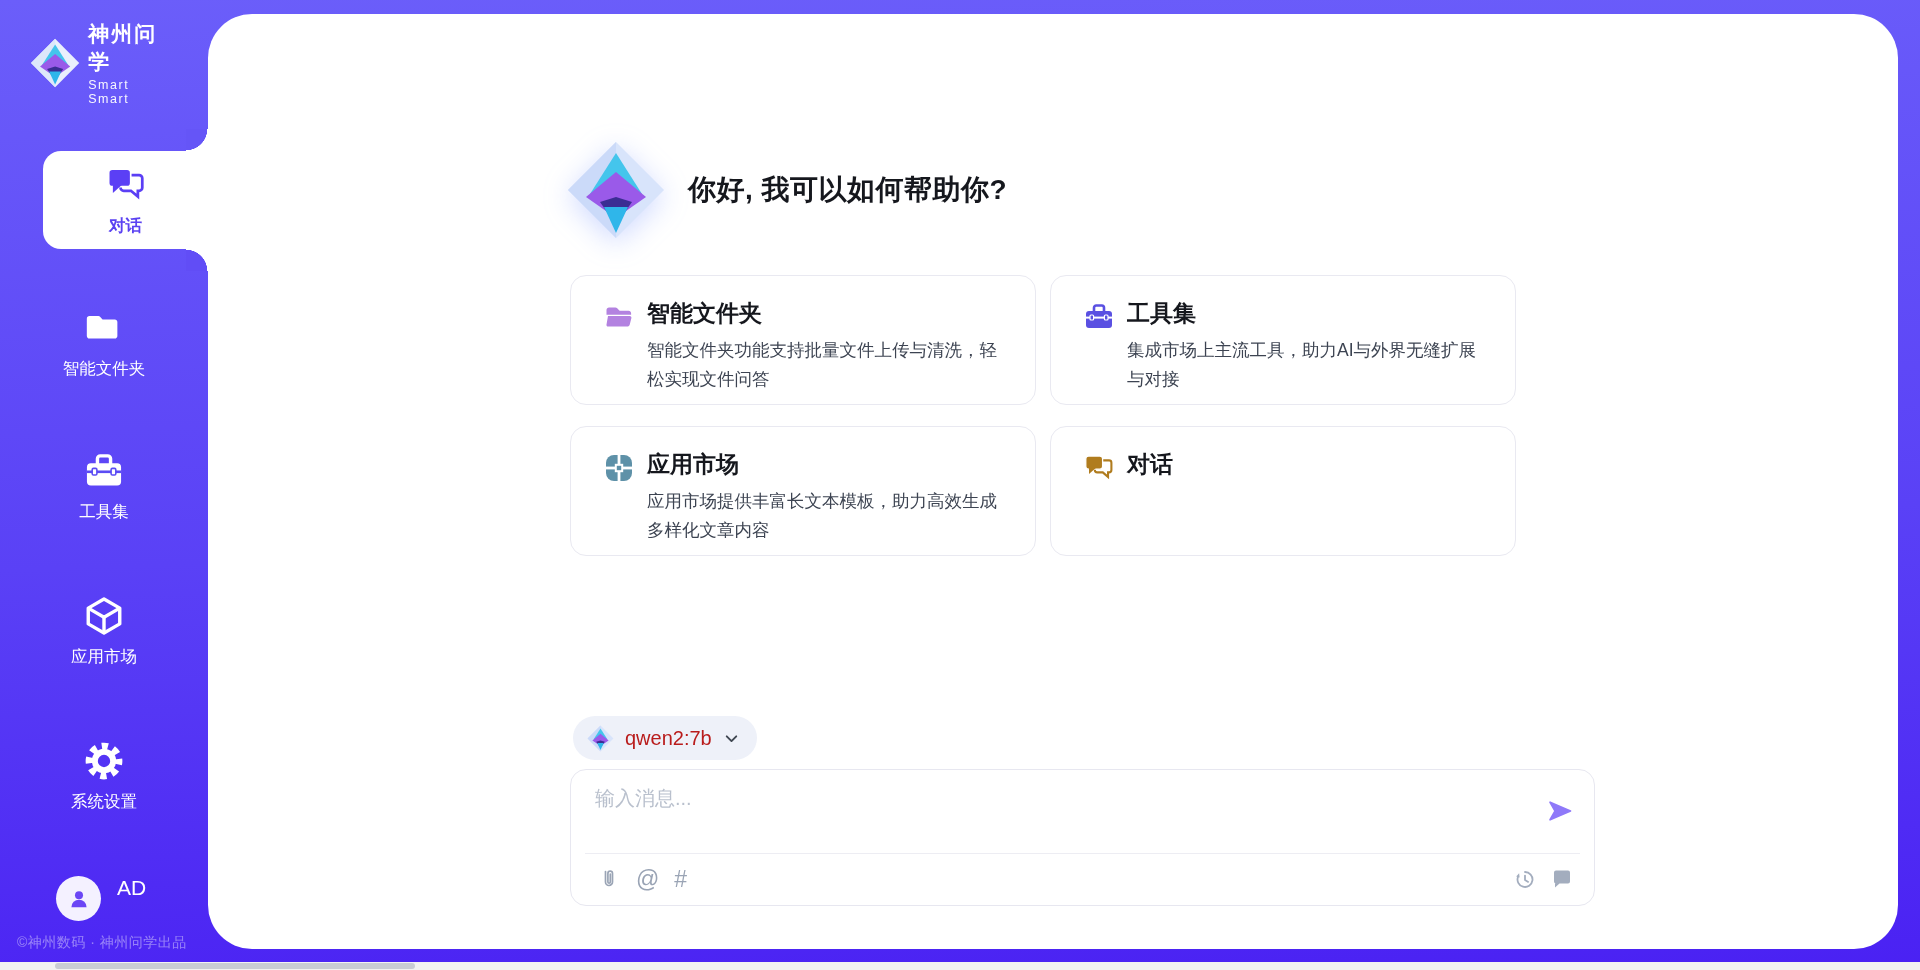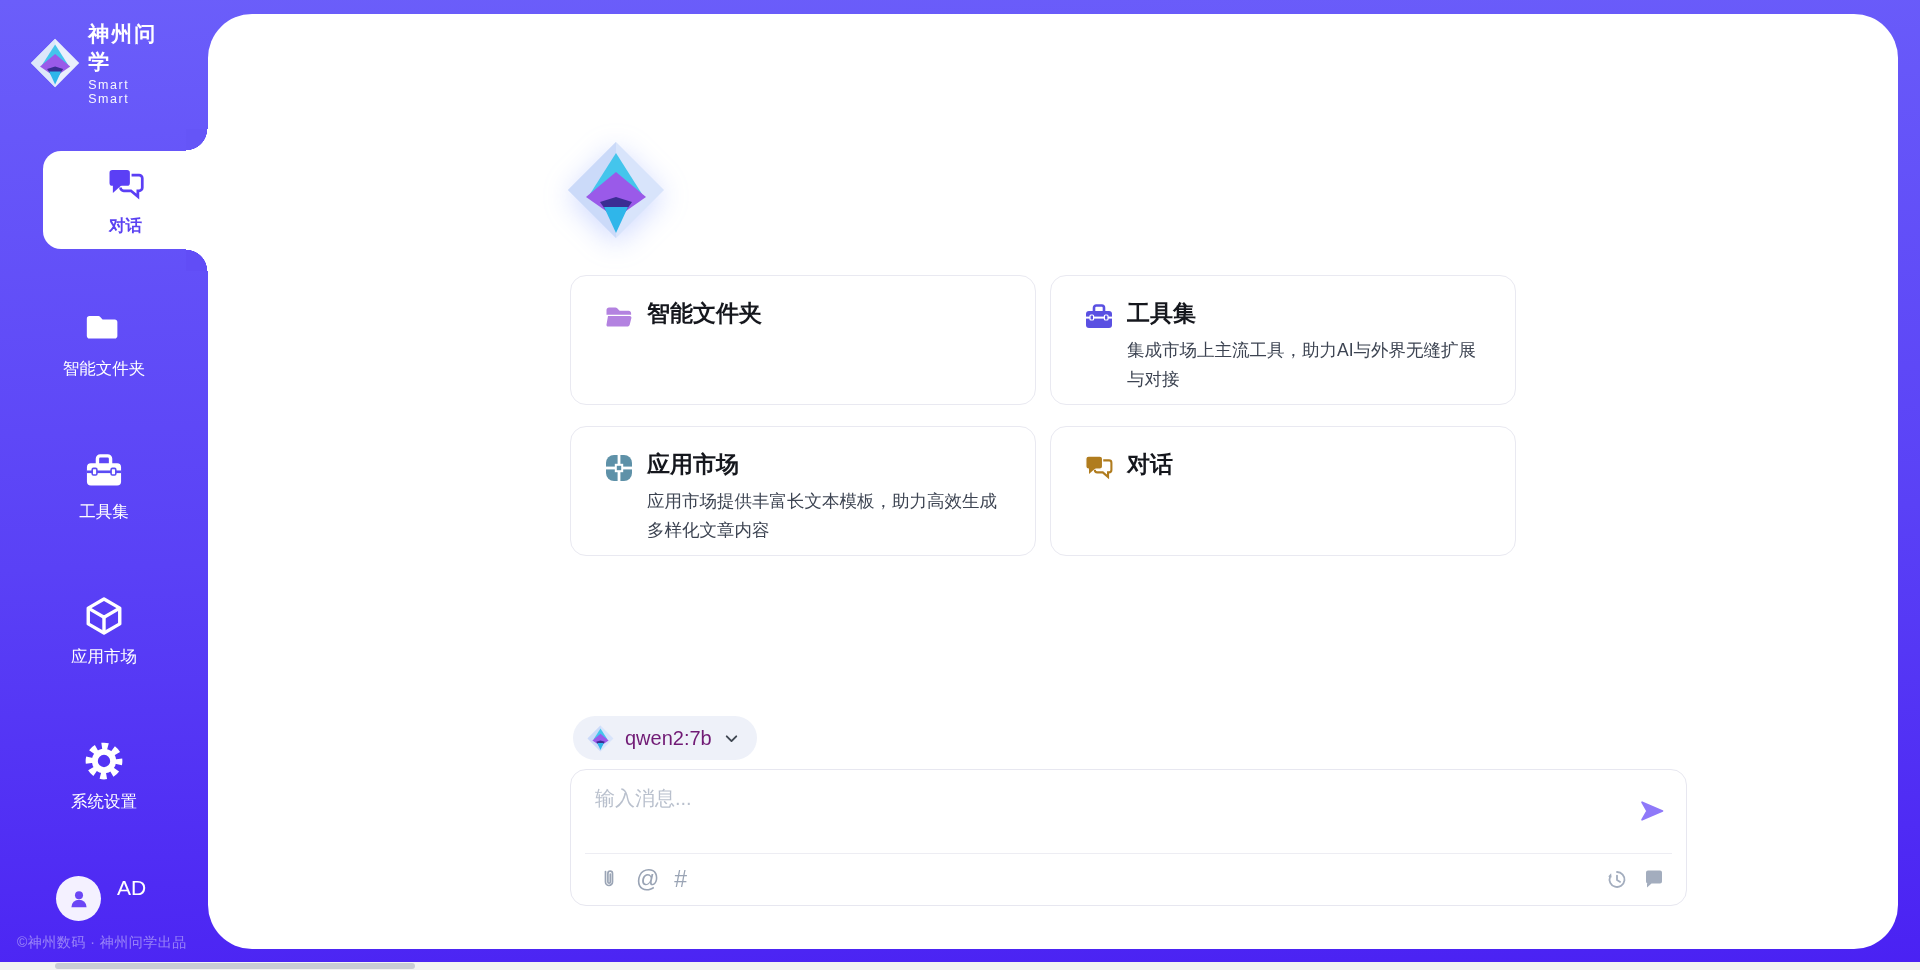--- a/index.html
+++ b/index.html
@@ -66,26 +66,26 @@
   .card .cico { position:absolute; left:32px; top:25px; width:32px; height:32px; }
   .card h2 { position:absolute; left:76px; top:22px; font-size:23px; font-weight:700; color:#15171d; }
   .card p { position:absolute; left:76px; top:60px; width:360px; font-size:17.5px; line-height:29px; color:#3d4452; }
 
   
   .model-pill {
     position:absolute; left:573px; top:716px; height:44px; padding:0 16px 0 14px;
     background:#eef1f9; border-radius:22px; display:flex; align-items:center; cursor:pointer;
   }
   .model-pill svg.logo { width:27px; height:27px; }
-  .model-name { font-size:20px; color:#701a75; margin:0 10px 0 11px; }
+  .model-name { font-size:20px; color:#b91c1c; margin:0 10px 0 11px; }
   .model-pill svg.chev { width:19px; height:19px; }
 
   
   .composer {
-    position:absolute; left:570px; top:769px; width:1117px; height:137px;
+    position:absolute; left:570px; top:769px; width:1025px; height:137px;
     background:#fff; border:1px solid #e7e7f0; border-radius:16px;
   }
   .composer textarea {
     position:absolute; left:24px; top:15px; width:860px; height:60px;
     border:none; outline:none; resize:none; font-size:20px; color:#222;
     font-family:"Liberation Sans","DejaVu Sans",sans-serif; background:transparent;
   }
   .composer textarea::placeholder { color:#b9c0cd; }
   .send-btn { position:absolute; right:20px; top:27px; width:28px; height:28px; cursor:pointer; border:none; background:none; color:#8F79F9; }
   .comp-divider { position:absolute; left:14px; right:14px; top:83px; height:1px; background:#ededf3; }
@@ -191,30 +191,32 @@
 
 <div class="greeting">
   <svg viewBox="0 0 100 100">
     <polygon points="50,2 98,50 50,98 2,50" fill="#d8e4fb"></polygon>
     <polygon points="50,2 2,50 50,98" fill="#cbdaf9"></polygon>
     <polygon points="50,13 76,54 24,54" fill="#44c5ec"></polygon>
     <polygon points="50,32 80,57 50,78 20,57" fill="#9a5ae9"></polygon>
     <polygon points="50,57 66,62 50,85 34,62" fill="#3b2d93"></polygon>
     <polygon points="38,67 62,67 50,93" fill="#2fb6ea"></polygon>
   </svg>
+  <h1>你好, 我可以如何帮助你?</h1>
 </div>
 
 <div class="card card-1">
   <span class="cico" style="color:#b382e0">
     <svg viewBox="0 0 32 32">
       <path d="M3.5 9c0-1.4 1.1-2.5 2.5-2.5h6.4c.7 0 1.3.26 1.8.74l2.4 2.46h9c1.4 0 2.5 1.1 2.5 2.5v1.6H3.5z" fill="currentColor"></path>
       <path d="M5 14.9h21.7c1.2 0 2 1.1 1.7 2.2l-1.7 6.6c-.3 1.1-1.3 1.9-2.4 1.9H5.2c-1.2 0-2-1.1-1.7-2.2z" fill="currentColor"></path>
     </svg>
   </span>
   <h2>智能文件夹</h2>
+  <p>智能文件夹功能支持批量文件上传与清洗，轻松实现文件问答</p>
 </div>
 
 <div class="card card-2">
   <span class="cico" style="color:#5a50e2">
     <svg viewBox="0 0 32 32">
       <rect x="11" y="4.5" width="10" height="8" rx="2.2" fill="none" stroke="currentColor" stroke-width="2.6"></rect>
       <rect x="3" y="10" width="26" height="17" rx="3" fill="currentColor"></rect>
       <rect x="3" y="15.6" width="26" height="2" fill="#fff"></rect>
       <rect x="7" y="14" width="3.6" height="5" rx="1" fill="currentColor" stroke="#fff" stroke-width="1.2"></rect>
       <rect x="21.4" y="14" width="3.6" height="5" rx="1" fill="currentColor" stroke="#fff" stroke-width="1.2"></rect>

